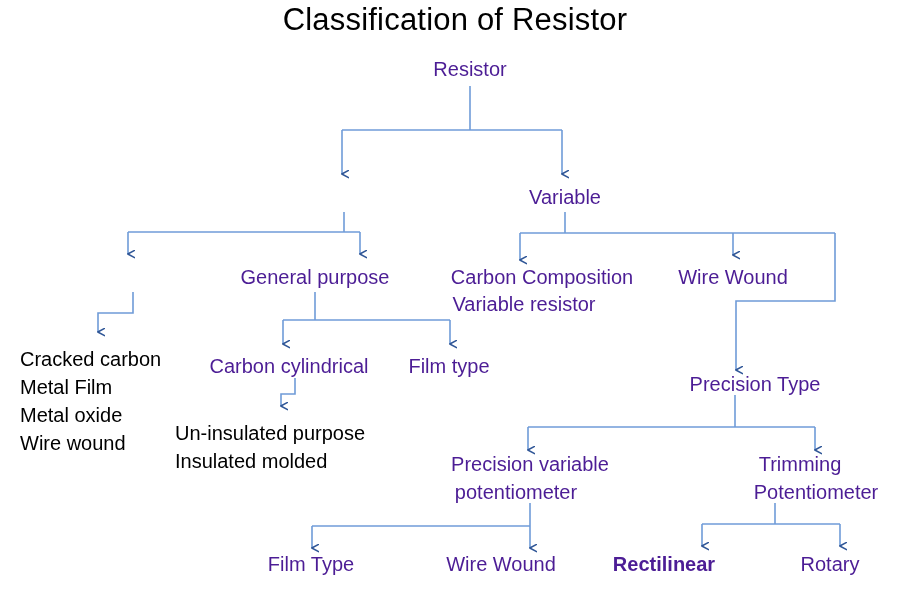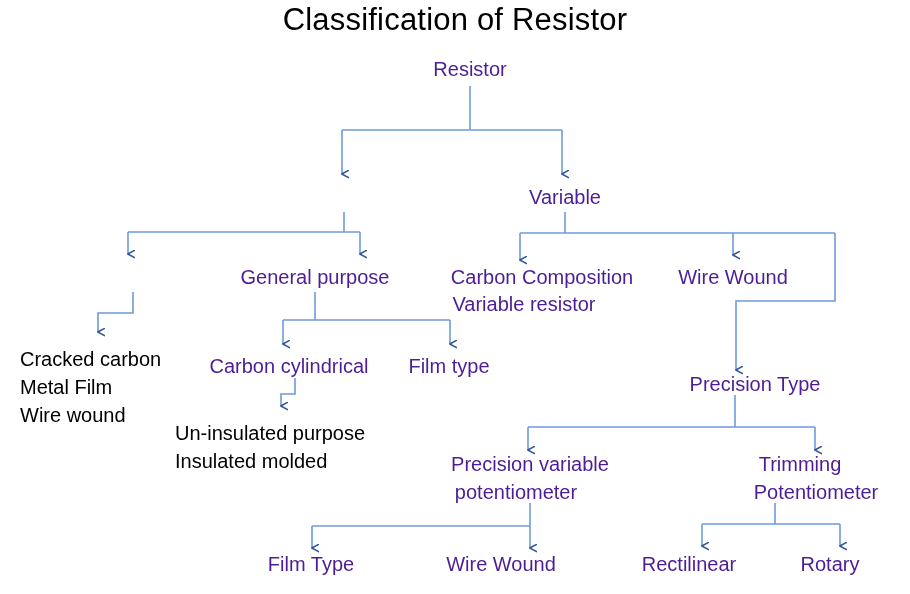--- a/index.html
+++ b/index.html
@@ -123,20 +123,21 @@
   <div class="node center" style="left:315px; top:265px;">General purpose</div>
 
   <div class="node center" style="left:542px; top:265px;text-align:center;">Carbon Composition</div>
   <div class="node center" style="left:524px; top:292px;">Variable resistor</div>
 
   <div class="node center" style="left:733px; top:265px;">Wire Wound</div>
 
   <div class="leaf-list" style="left:20px; top:345px;">
     <div>Cracked carbon</div>
     <div>Metal Film</div>
+    <div>Metal oxide</div>
     <div>Wire wound</div>
   </div>
 
   <div class="node center" style="left:289px; top:354px;">Carbon cylindrical</div>
 
   <div class="node center" style="left:449px; top:354px;">Film type</div>
 
   <div class="leaf-list" style="left:175px; top:419px;">
     <div>Un-insulated purpose</div>
     <div>Insulated molded</div>
@@ -147,17 +148,17 @@
   <div class="node center" style="left:530px; top:452px;">Precision variable</div>
   <div class="node center" style="left:516px; top:480px;">potentiometer</div>
 
   <div class="node center" style="left:800px; top:452px;">Trimming</div>
   <div class="node center" style="left:816px; top:480px;">Potentiometer</div>
 
   <div class="node center" style="left:311px; top:552px;">Film Type</div>
 
   <div class="node center" style="left:501px; top:552px;">Wire Wound</div>
 
-  <div class="node center" style="left:689px; top:552px;">Rectilinear</div>
+  <div class="node center" style="left:664px; top:552px;font-weight:bold;">Rectilinear</div>
 
   <div class="node center" style="left:830px; top:552px;">Rotary</div>
 
 </div>
 
 </body></html>

